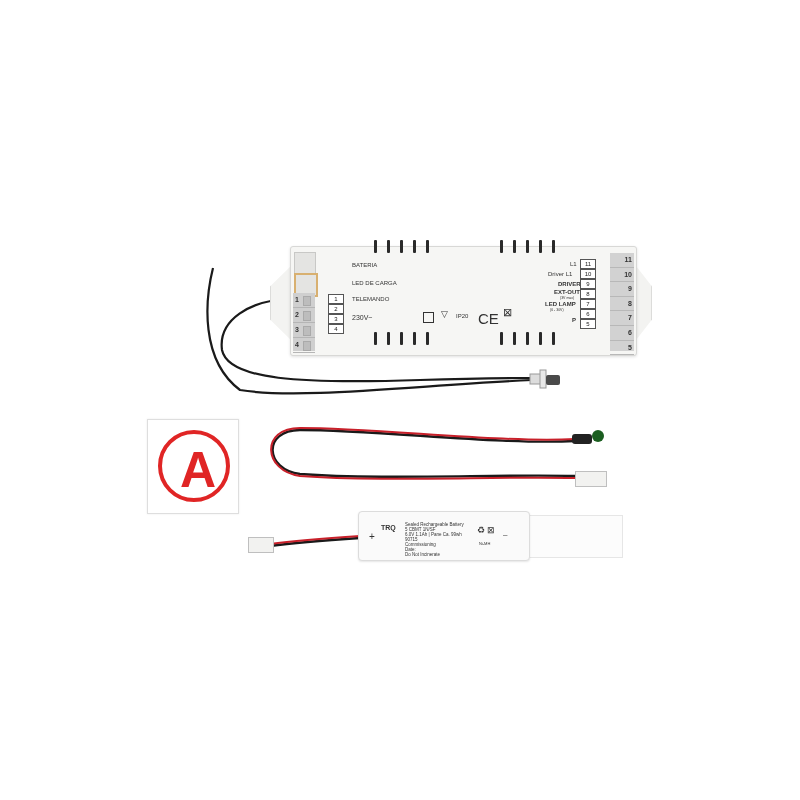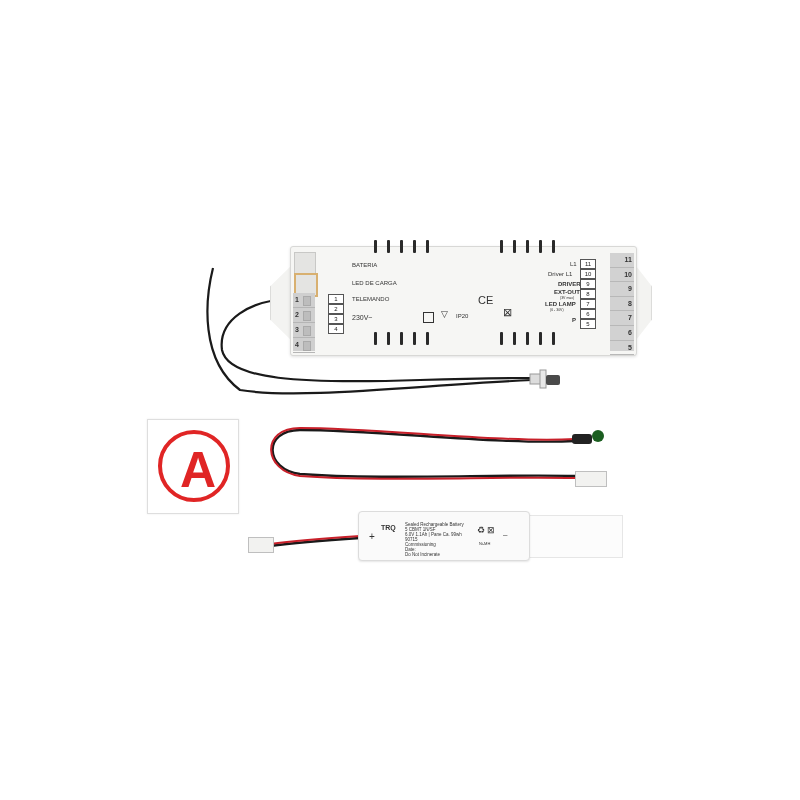--- a/index.html
+++ b/index.html
@@ -113,21 +113,21 @@
 
   <div class="box-num" style="left:328px;top:294px;">1</div>
   <div class="box-num" style="left:328px;top:304px;">2</div>
   <div class="box-num" style="left:328px;top:314px;">3</div>
   <div class="box-num" style="left:328px;top:324px;">4</div>
 
 
   <div class="sym" style="left:423px;top:312px;width:9px;height:9px;border:1px solid #333;"></div>
   <div class="sym" style="left:441px;top:309px;">▽</div>
   <div class="sym" style="left:456px;top:313px;font-size:6px;">IP20</div>
-  <div class="sym" style="left:478px;top:294px;font-size:11px;">CE</div>
+  <div class="sym" style="left:478px;top:310px;font-size:15px;">CE</div>
   <div class="sym" style="left:503px;top:306px;font-size:11px;">⊠</div>
 
   <div class="lbl" style="left:570px;top:261px;">L1</div>
   <div class="lbl" style="left:548px;top:271px;">Driver L1</div>
   <div class="lbl" style="left:558px;top:281px;font-weight:bold;">DRIVER</div>
   <div class="lbl" style="left:554px;top:289px;font-weight:bold;">EXT-OUT</div>
   <div class="lbl" style="left:560px;top:296px;font-size:3.5px;">(3V max)</div>
   <div class="lbl" style="left:545px;top:301px;font-weight:bold;">LED LAMP</div>
   <div class="lbl" style="left:550px;top:308px;font-size:3.5px;">(6 - 30V)</div>
   <div class="lbl" style="left:572px;top:317px;font-weight:bold;">P</div>

